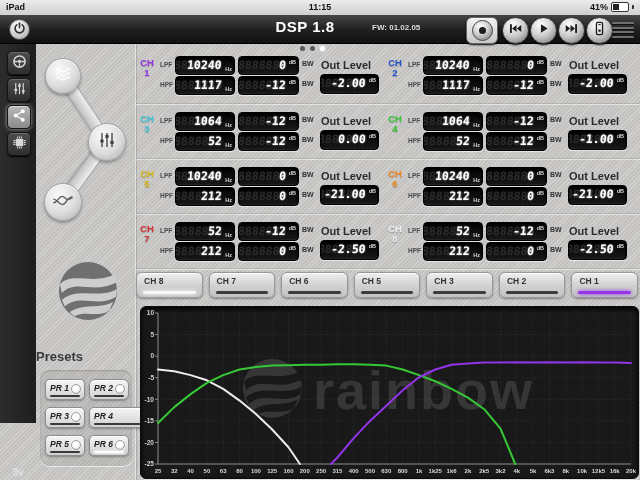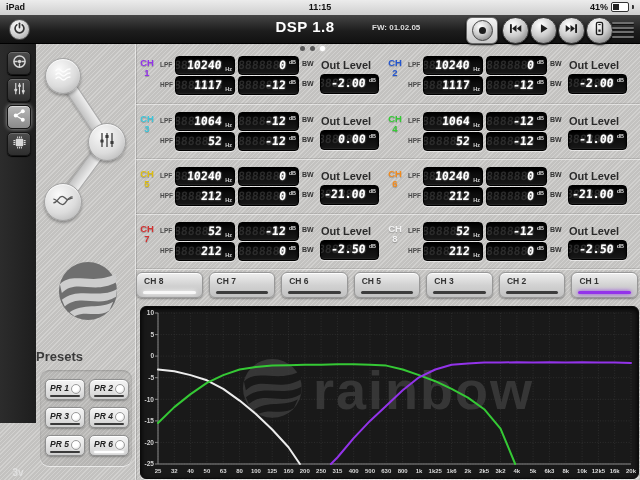--- a/index.html
+++ b/index.html
@@ -231,21 +231,21 @@
         <div class="pr-btn" style="left: 49px; top: 9px; border-radius: 6px;">
           <span class="lbl">PR 2</span>
           <span class="pr-led"></span>
           <span class="pr-line"></span>
         </div>
         <div class="pr-btn" style="left: 5px; top: 37px;">
           <span class="lbl">PR 3</span>
           <span class="pr-led"></span>
           <span class="pr-line"></span>
         </div>
-        <div class="pr-btn" style="left: 49px; top: 37px;">
+        <div class="pr-btn" style="left: 49px; top: 37px; padding-left: 38px;">
           <span class="lbl">PR 4</span>
           <span class="pr-led"></span>
           <span class="pr-line"></span>
         </div>
         <div class="pr-btn" style="left: 5px; top: 65px;">
           <span class="lbl">PR 5</span>
           <span class="pr-led"></span>
           <span class="pr-line"></span>
         </div>
         <div class="pr-btn" style="left: 49px; top: 65px;">

